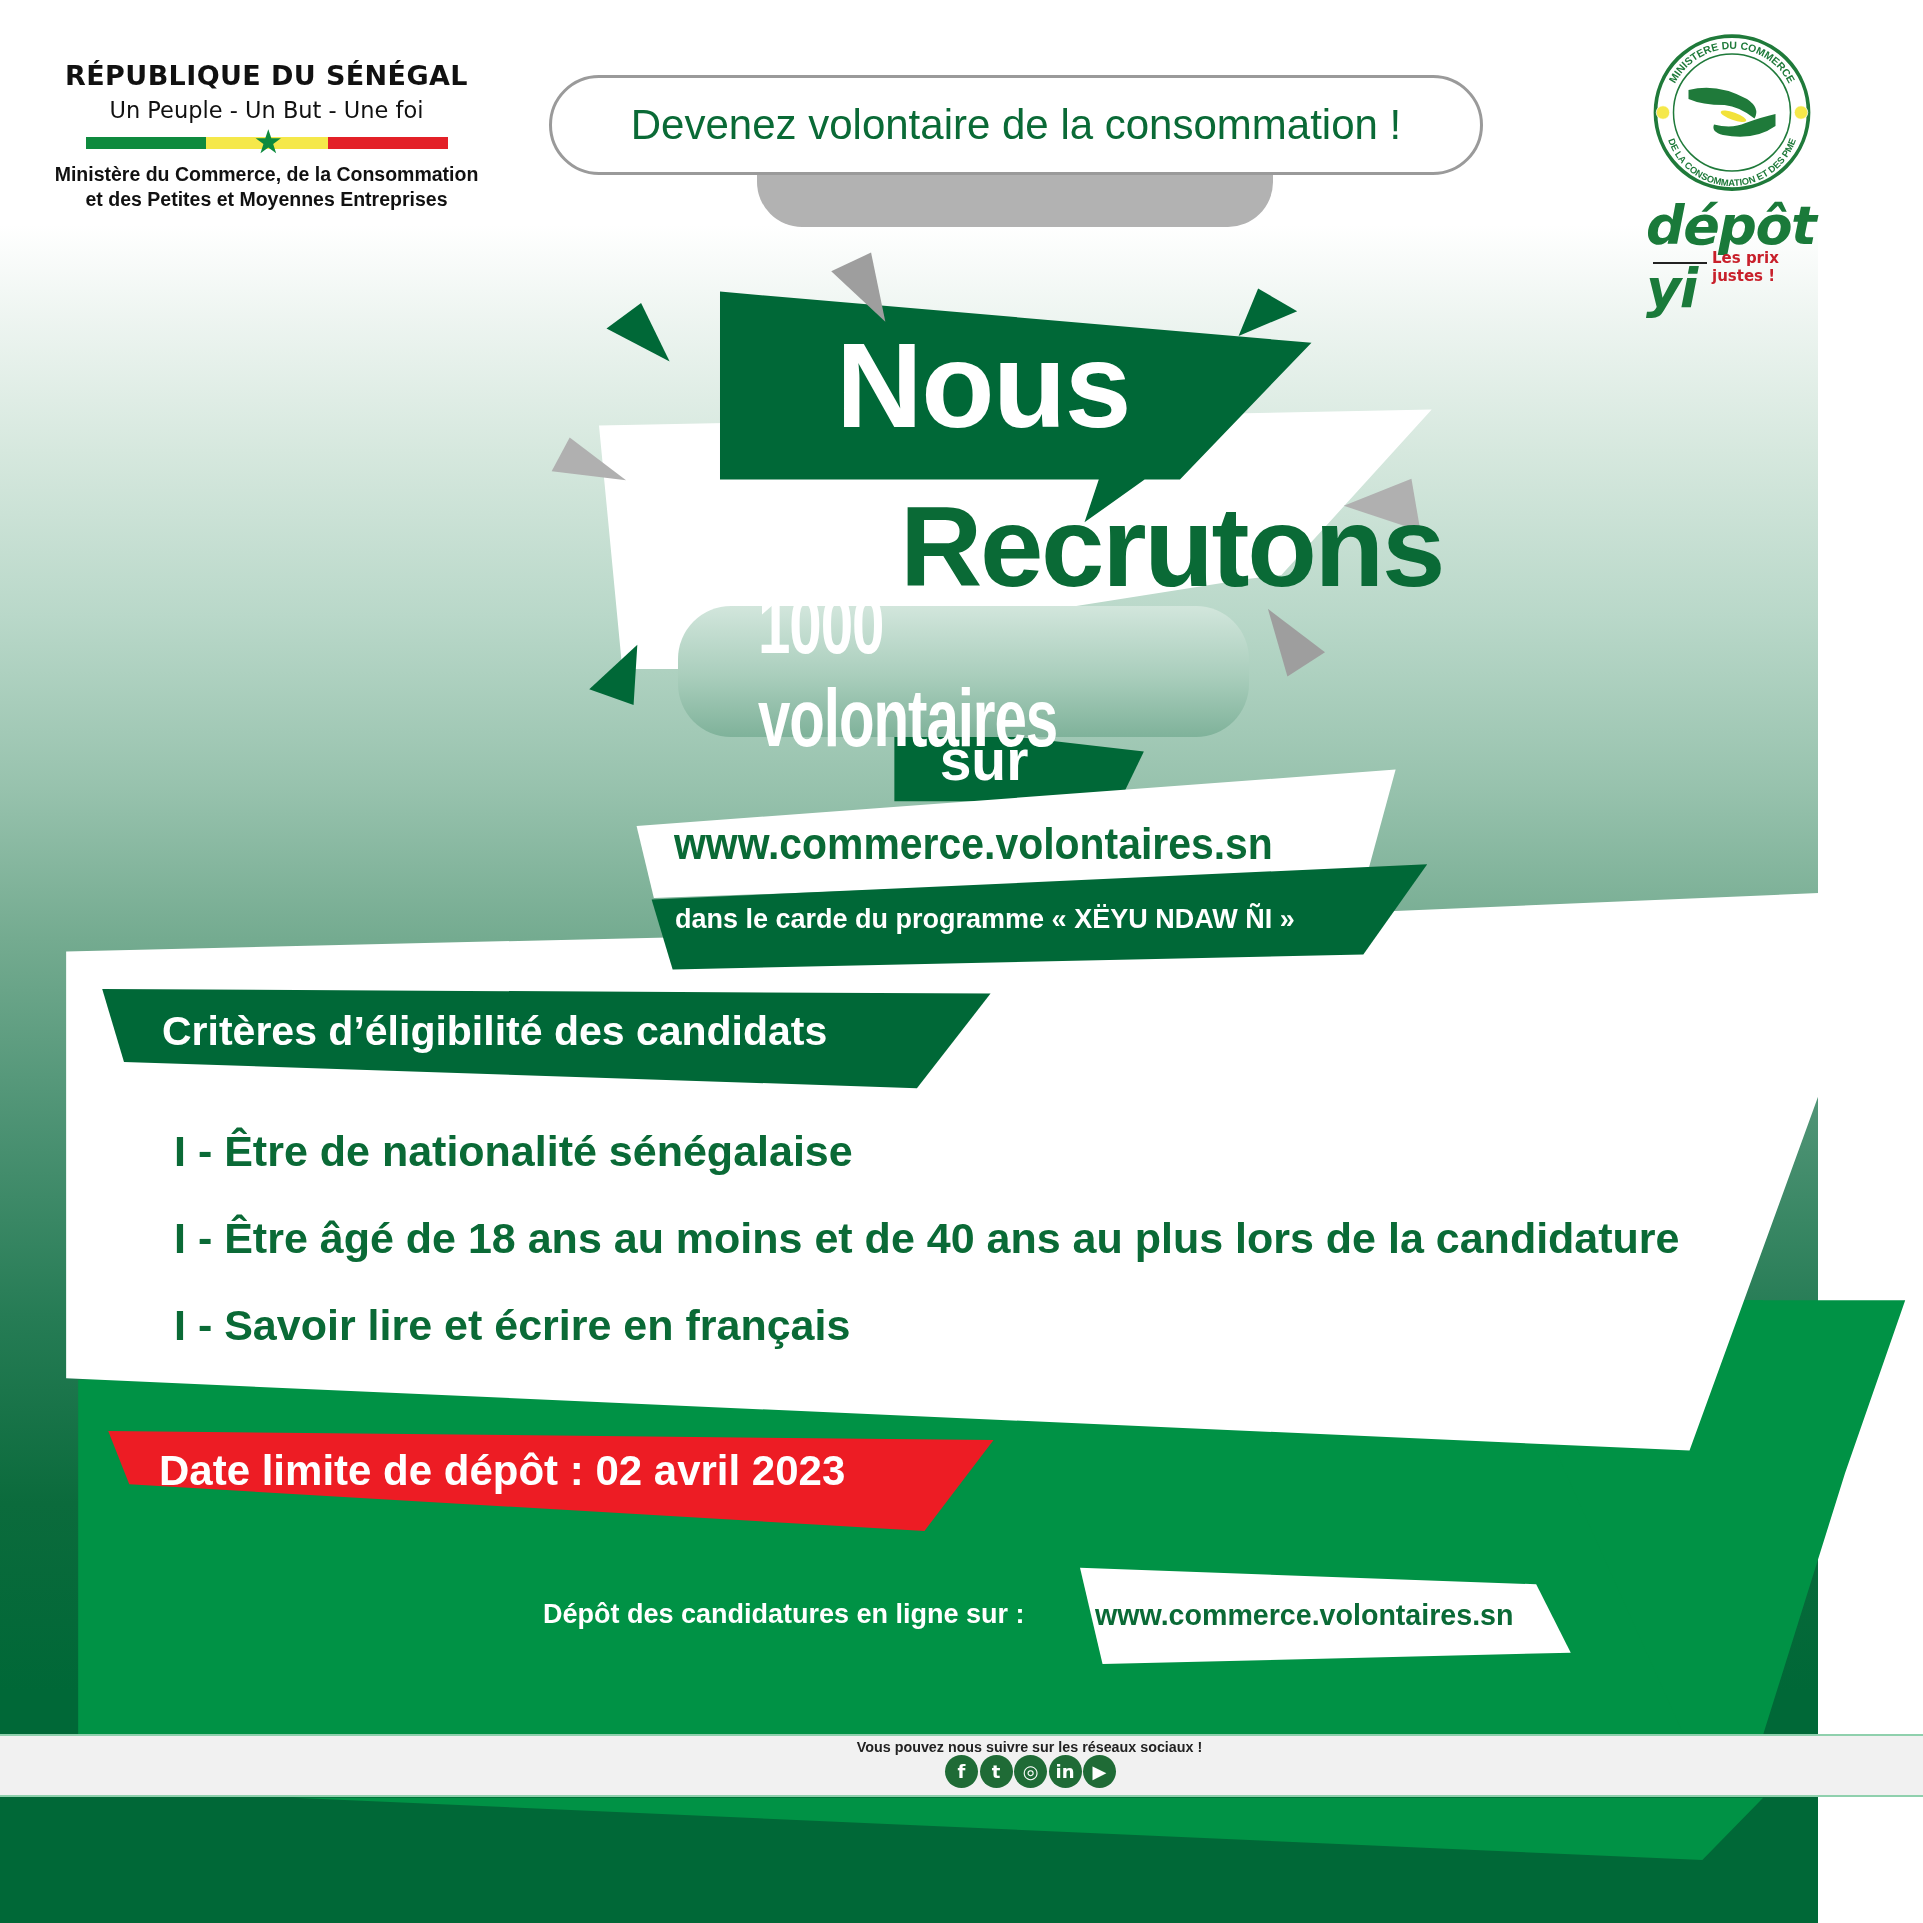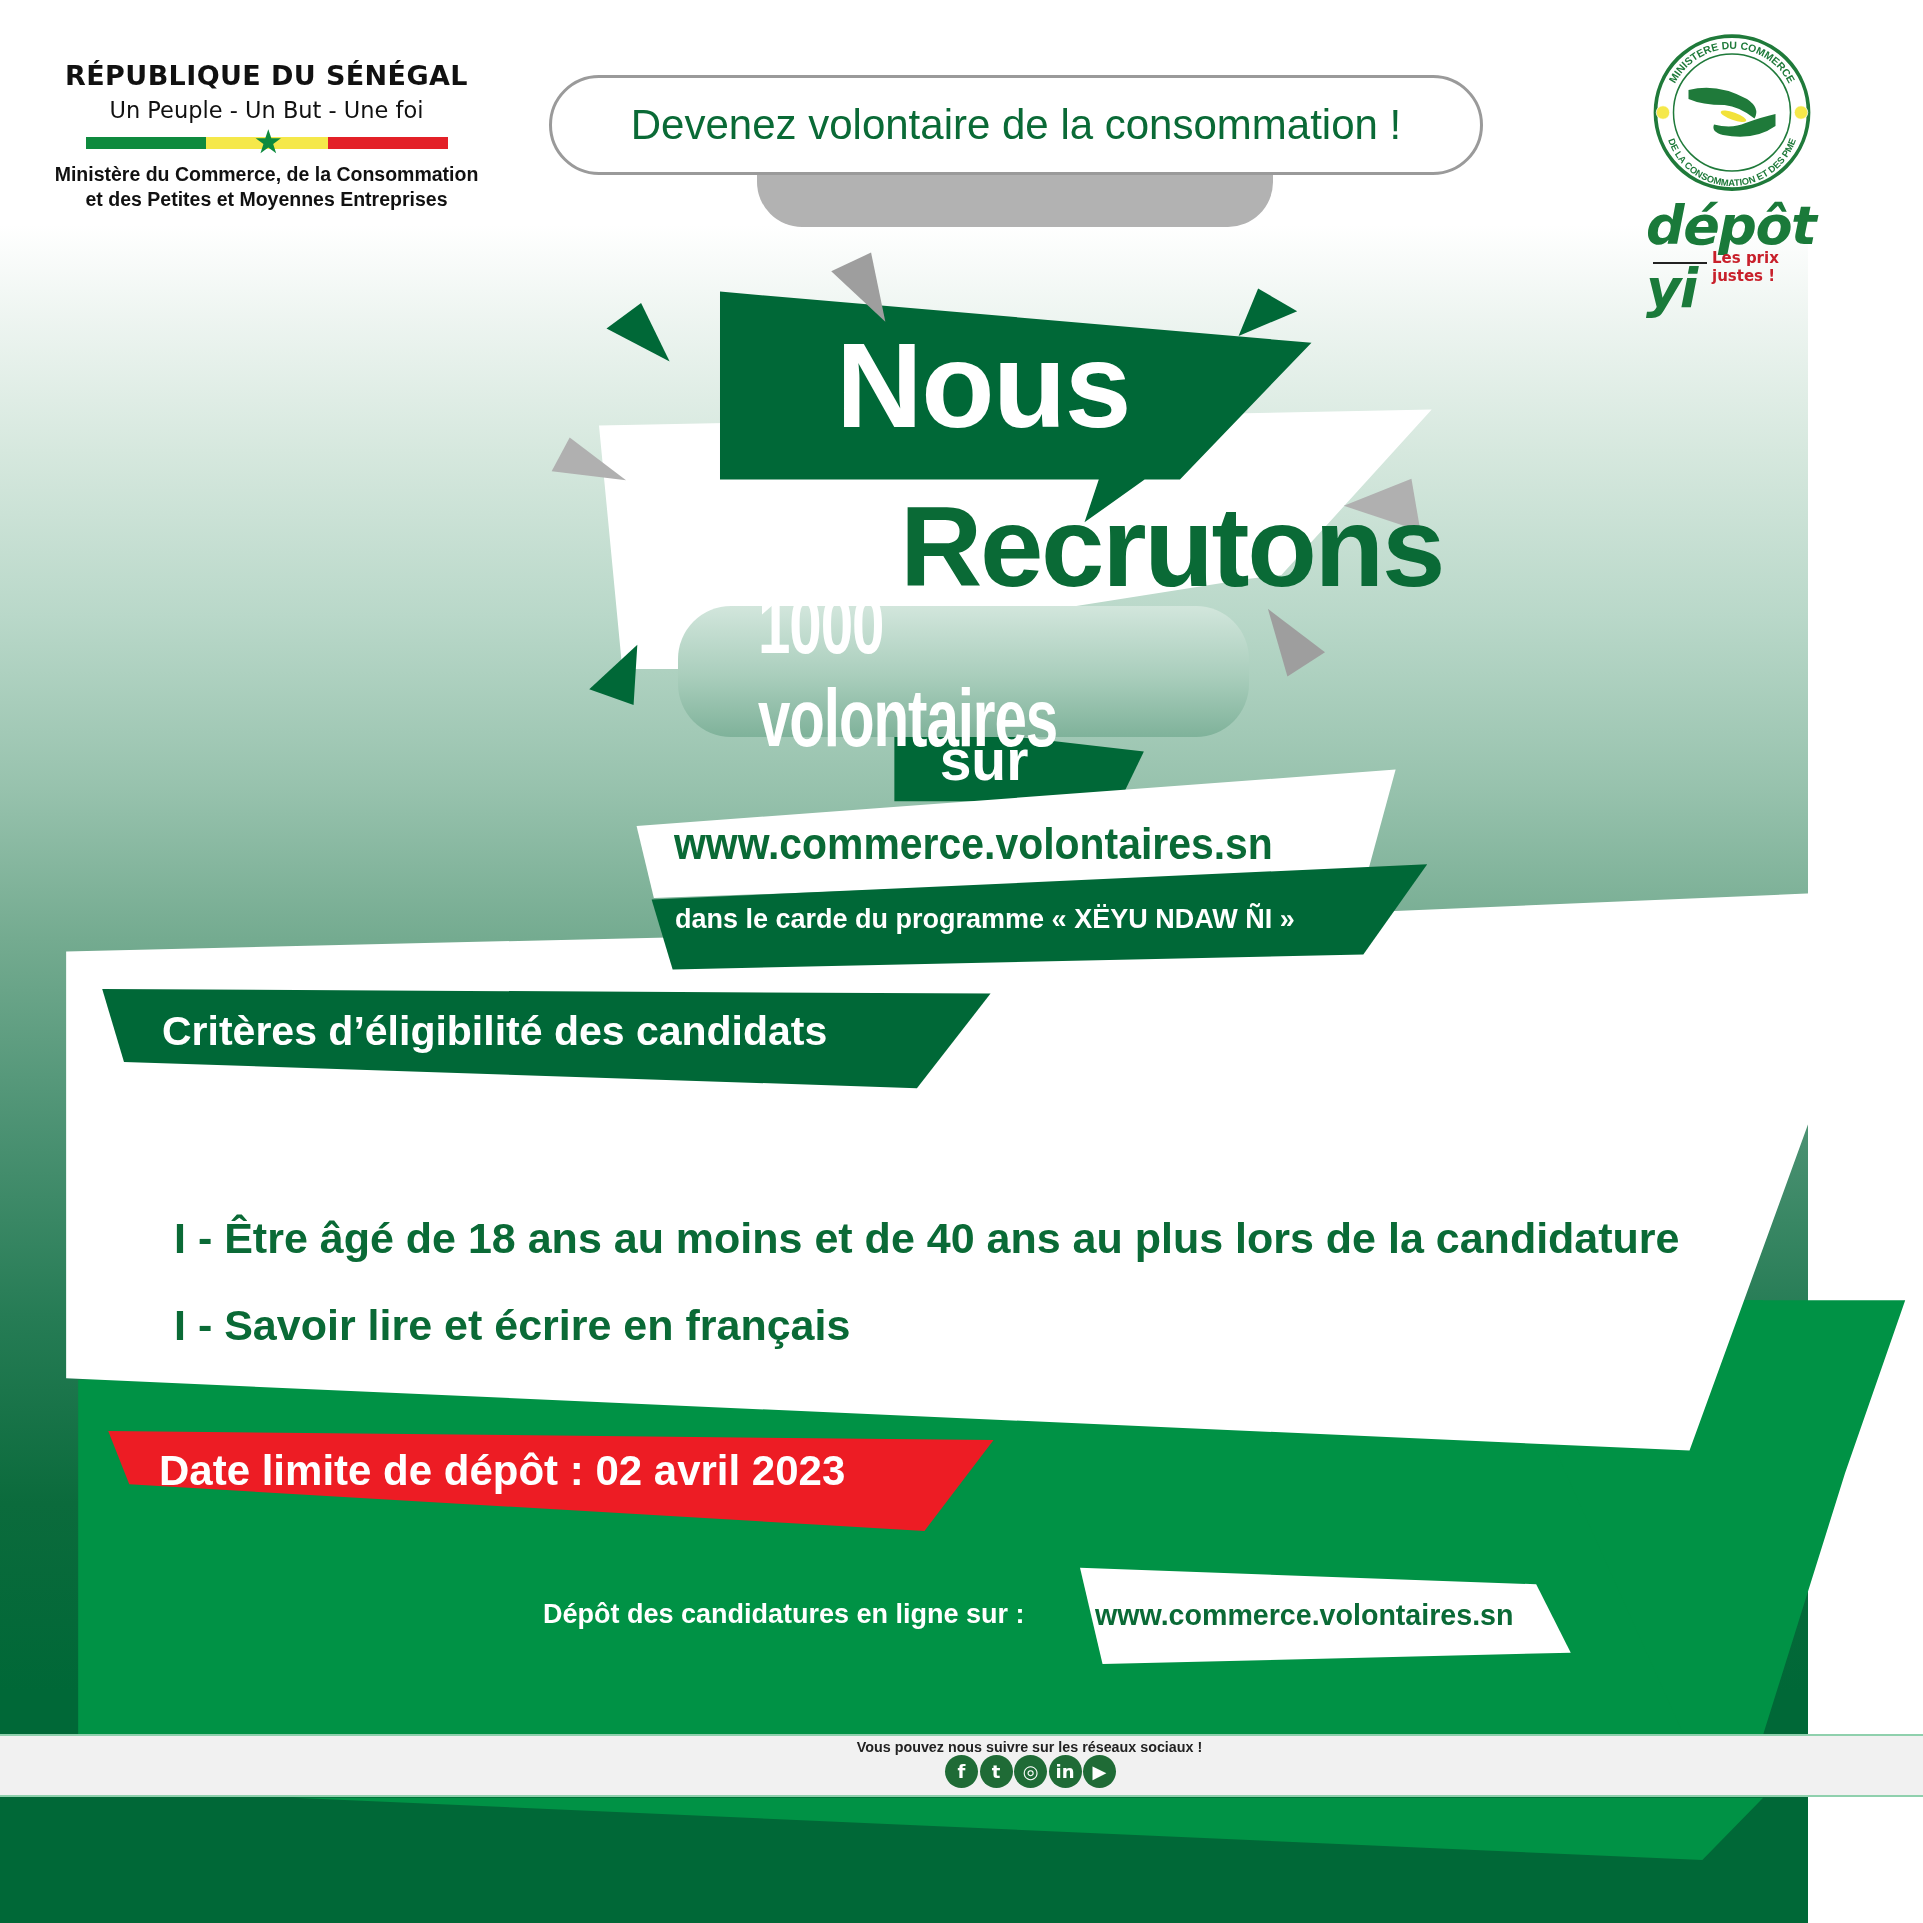--- a/index.html
+++ b/index.html
@@ -1,21 +1,21 @@
 <!DOCTYPE html>
 <html style="font-size:12px"><head>
 <meta charset="utf-8">
 <style>
   html, body { margin:0; padding:0; }
   body { width:1924px; height:1924px; overflow:hidden; position:relative;
          font-family: "Liberation Sans", sans-serif; }
   #poster { position:absolute; left:0; top:0; width:1808px; height:1924px;
     background: linear-gradient(to bottom, #ffffff 0px, #ffffff 225px, #eef5f1 316px,
       #d6e8de 451px, #b9d8c9 616px, #97c2ad 789px, #74ab90 939px, #4c9273 1127px,
-      #267c55 1315px, #0b6b3c 1503px, #006837 1691px, #006837 1924px); }
+      #267c55 1315px, #0b6b3c 1503px, #006837 1691px, #006837 1924px); padding-left: 10px; }
   svg.shapes { position:absolute; left:0; top:0; }
   .abs { position:absolute; }
   .txt { white-space:nowrap; font-weight:bold; }
 
   
   #rep-logo { left:30px; top:60px; width:473px; text-align:center; color:#111; }
   #rep-title { font-family:"DejaVu Sans", sans-serif; font-weight:bold; font-size:27px; letter-spacing:0.4px; }
   #rep-motto { font-family:"DejaVu Sans", sans-serif; font-size:22.5px; margin-top:6px; }
   #flag-bar { position:relative; width:362px; height:12px; margin:13.5px auto 0 auto; display:flex; }
   #flag-bar .g { background:#0e8a3e; flex:161; }
@@ -140,20 +140,21 @@
   <div id="nous" class="abs txt">Nous</div>
   <div id="recrutons" class="abs txt">Recrutons</div>
   <div id="pill-1000" class="abs">
     <span>1000 volontaires</span>
   </div>
   <div id="sur" class="abs txt">sur</div>
   <div id="url-main" class="abs txt">www.commerce.volontaires.sn</div>
   <div id="programme" class="abs txt">dans le carde du programme « XËYU NDAW ÑI »</div>
 
   <div id="criteria-title" class="abs txt">Critères d’éligibilité des candidats</div>
+  <div id="crit-0" class="abs txt crit">I - Être de nationalité sénégalaise</div>
   <div id="crit-1" class="abs txt crit">I - Être âgé de 18 ans au moins et de 40 ans au plus lors de la candidature</div>
   <div id="crit-2" class="abs txt crit">I - Savoir lire et écrire en français</div>
 
   <div id="deadline" class="abs txt">Date limite de dépôt : 02 avril 2023</div>
 
   <div id="deposit-label" class="abs txt">Dépôt des candidatures en ligne sur  :</div>
   <div id="deposit-url" class="abs txt">www.commerce.volontaires.sn</div>
 
   <div id="footer-strip" class="abs"></div>
   <div id="footer-text" class="abs">Vous pouvez nous suivre sur les réseaux sociaux !</div>

